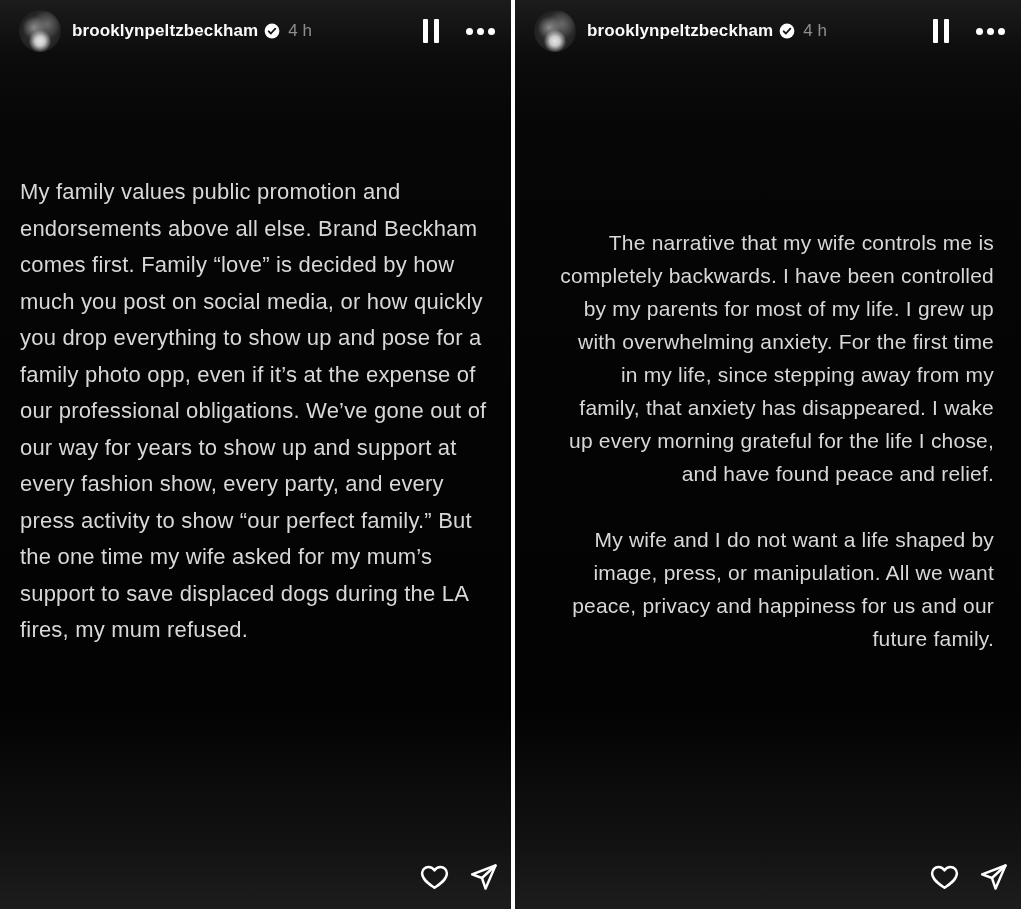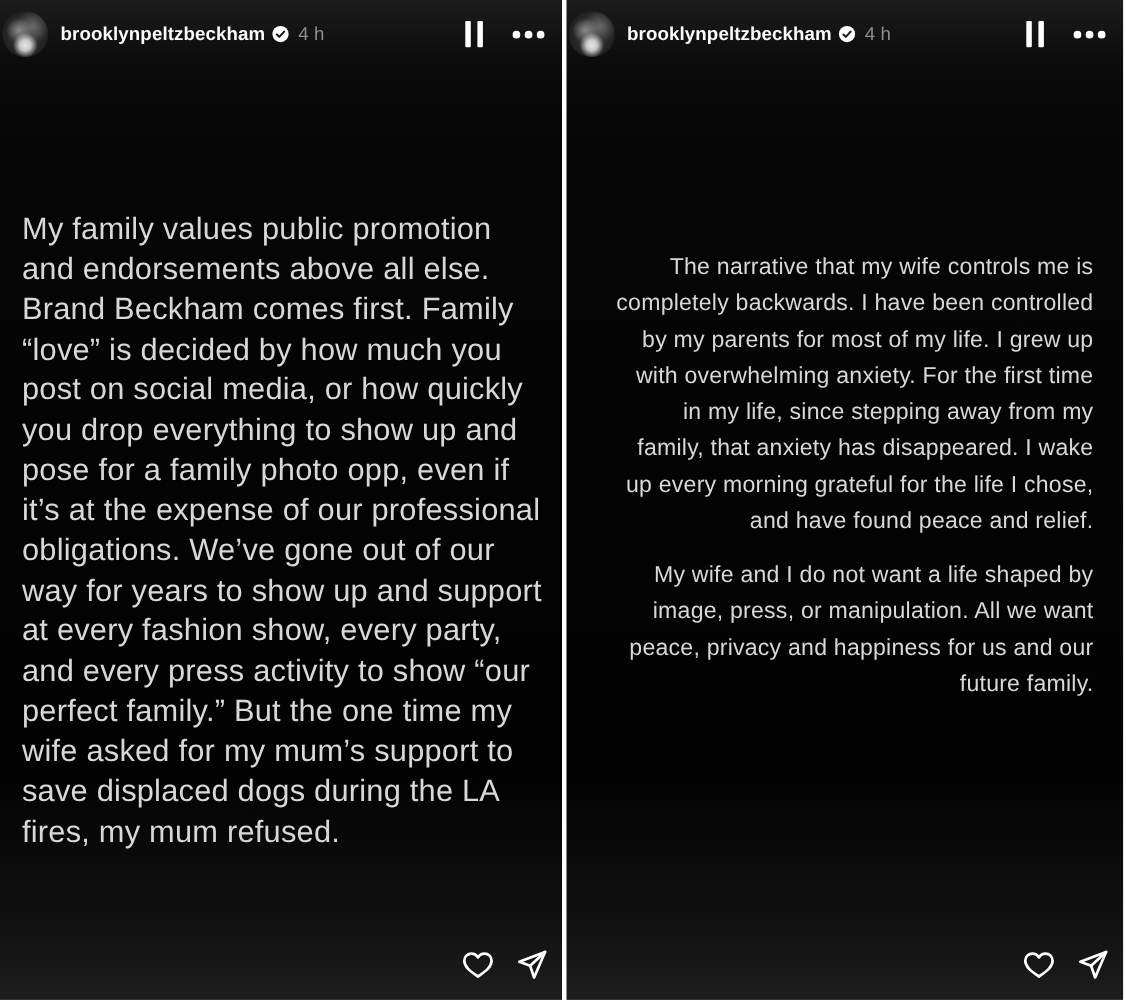--- a/index.html
+++ b/index.html
@@ -29,21 +29,21 @@
   #panel-right { left:515px; width:506px; }
   .divider {
     position:absolute; top:0; left:511px; width:4px; height:909px;
     background:#ffffff;
   }
 
   
   .story-header {
     position:absolute; top:0; left:0; right:0; height:62px;
     display:flex; align-items:center;
-    padding:0 16px 0 2px;
+    padding:0 16px 0 19px;
     text-align:right;
   }
   .avatar {
     width:42px; height:42px; border-radius:50%; flex:none;
     background:
       radial-gradient(circle at 50% 74%, #e6e6e6 0%, #c9c9c9 13%, rgba(0,0,0,0) 30%),
       radial-gradient(circle at 36% 42%, #8a8a8a 0%, rgba(0,0,0,0) 32%),
       radial-gradient(circle at 66% 34%, #6a6a6a 0%, rgba(0,0,0,0) 38%),
       radial-gradient(circle at 50% 50%, #3d3d3d 0%, #242424 62%, #101010 100%);
   }
@@ -56,29 +56,29 @@
   .timestamp { font-size:17px; color:#8e8e8e; margin-left:8px; white-space:nowrap; }
   .header-actions { margin-left:auto; display:flex; align-items:center; gap:25px; }
   .pause-btn { display:flex; gap:6px; padding:2px; cursor:pointer; }
   .pause-btn i { display:block; width:5px; height:24px; background:#ffffff; border-radius:1px; }
   .more-btn { display:flex; gap:4px; padding:4px 0; cursor:pointer; }
   .more-btn i { display:block; width:7px; height:7px; border-radius:50%; background:#ffffff; }
 
   
   .story-text { position:absolute; color:#d8d8d8; }
   #panel-left .story-text {
-    left:20px; top:190px; width:482px;
-    font-size:28px; line-height:36.5px; letter-spacing:.2px;
+    left:20px; top:174px; width:482px;
+    font-size:22px; line-height:36.5px; letter-spacing:.2px;
   }
   #panel-right .story-text {
     left:45px; top:226px; width:434px;
     font-size:21px; line-height:33px; letter-spacing:.2px;text-align:right;
   }
   .story-text p { margin:0; }
-  #panel-right .story-text p + p { margin-top:16px; }
+  #panel-right .story-text p + p { margin-top:33px; }
 
   
   .footer-actions {
     position:absolute; right:12px; bottom:16px;
     display:flex; align-items:center; gap:18px;
   }
   .icon-btn { cursor:pointer; display:flex; }
   .icon-btn svg { display:block; }
 </style>
 </head>

